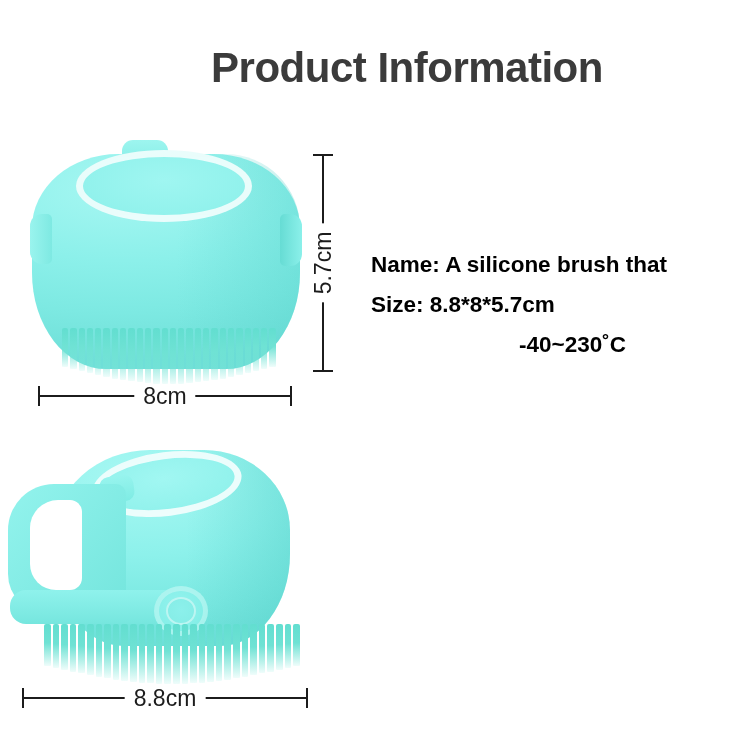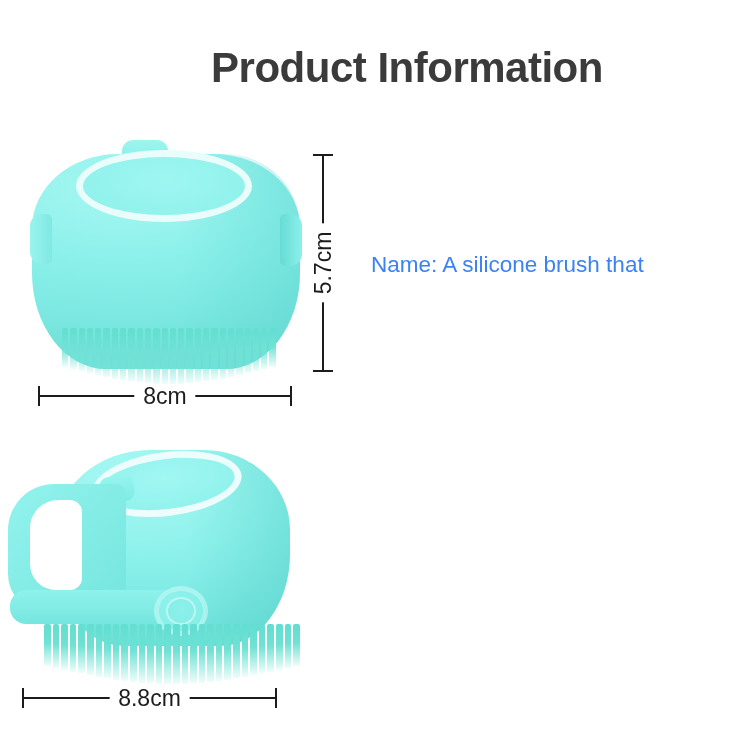--- a/index.html
+++ b/index.html
@@ -249,21 +249,21 @@
     background: #ffffff;
     padding: 0 9px;
     font-size: 23px;
     line-height: 24px;
     color: #1c1c1c;
     white-space: nowrap;
     font-family: "Liberation Sans", sans-serif;
   }
 
   #dim-width-top    { left: 38px;  top: 386px; width: 254px; }
-  #dim-width-bottom { left: 22px;  top: 688px; width: 255px; }
+  #dim-width-bottom { left: 22px;  top: 688px; width: 286px; }
 
   .dim-v {
     position: absolute;
     width: 20px;
   }
   .dim-v .line {
     position: absolute;
     left: 9px;
     top: 0;
     width: 2px;
@@ -297,23 +297,24 @@
   
   #spec-list {
     position: absolute;
     left: 371px;
     top: 245px;
     width: 360px;
   }
   .spec-line {
     font-size: 22.5px;
     line-height: 40px;
-    color: #3b82f6;
+    color: #000000;
     white-space: nowrap;
     font-family: "Liberation Sans", sans-serif;
+    font-weight: bold;
   }
   .spec-line.indent-1 { padding-left: 84px; }
   .spec-line.indent-2 { padding-left: 148px; }
 </style>
 </head>
 <body>
 
 <div id="page-title">Product Information</div>
 
 <div class="product" id="product-top">
@@ -412,13 +413,15 @@
 
 <div class="dim-h" id="dim-width-bottom">
   <div class="line"></div>
   <div class="cap left"></div>
   <div class="cap right"></div>
   <div class="dim-label">8.8cm</div>
 </div>
 
 <div id="spec-list">
     <div class="spec-line">Name: A silicone brush that</div>
+    <div class="spec-line">Size: 8.8*8*5.7cm</div>
+    <div class="spec-line indent-2">-40~230˚C</div>
   </div>
 
 </body></html>

